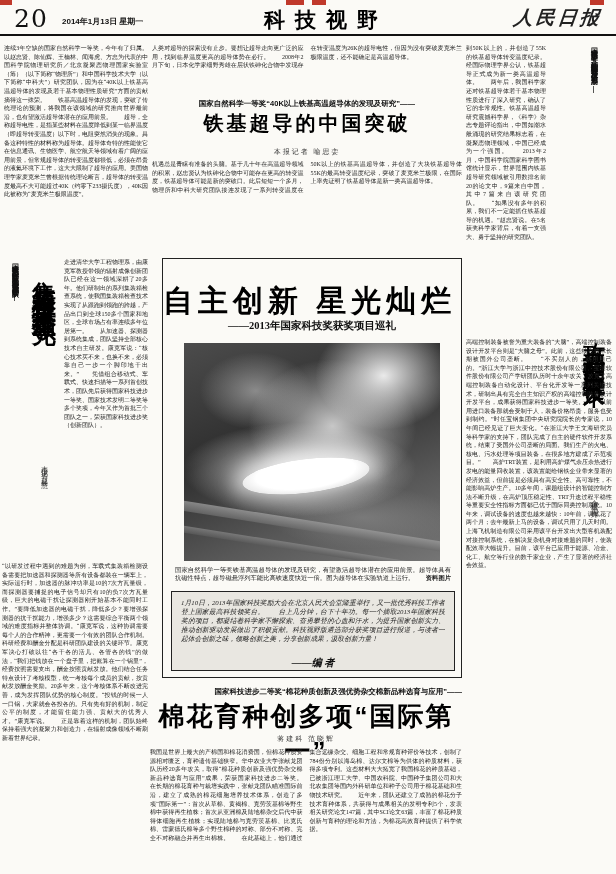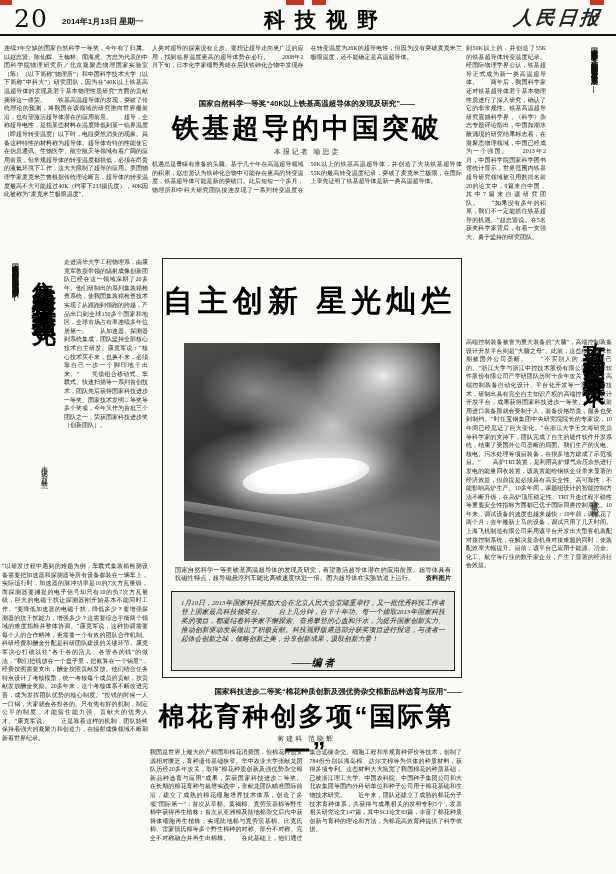--- a/index.html
+++ b/index.html
@@ -68,21 +68,21 @@
     <div class="masthead">人民日报</div>
     <div class="header-rule"></div>
   </div>
 
   <div class="bodytext" style="position:absolute;left:4px;top:44px;width:144px;height:212px;">连续3年空缺的国家自然科学一等奖，今年有了归属。以赵忠贤、陈仙辉、王楠林、闻海虎、方忠为代表的中国科学院物理研究所／北京凝聚态物理国家实验室（筹）（以下简称“物理所”）和中国科学技术大学（以下简称“中科大”）研究团队，因为在“40K以上铁基高温超导体的发现及若干基本物理性质研究”方面的贡献摘得这一殊荣。　　铁基高温超导体的发现，突破了传统理论的预测，将我国在该领域的研究推向世界最前沿，也有望激活超导体潜在的应用前景。　　超导，全称超导电性，是指某些材料在温度降低到某一临界温度（即超导转变温度）以下时，电阻突然消失的现象。具备这种特性的材料称为超导体。超导体奇特的性能使它在信息通讯、生物医学、航空航天等领域有着广阔的应用前景，但常规超导体的转变温度都很低，必须在昂贵的液氦环境下工作，这大大限制了超导的应用。美国物理学家麦克米兰曾根据传统理论断言，超导体的转变温度最高不大可能超过40K（约零下233摄氏度），40K因此被称为“麦克米兰极限温度”。</div>
 
   <div class="bodytext cols2" style="position:absolute;left:152px;top:44px;width:310px;height:50px;">人类对超导的探索没有止步。要想让超导走向更广泛的应用，找到临界温度更高的超导体势在必行。　　2008年2月下旬，日本化学家细野秀雄在层状铁砷化合物中发现存在转变温度为26K的超导电性，但因为没有突破麦克米兰极限温度，还不能确定是高温超导体。</div>
 
   <div class="kicker" style="position:absolute;left:152px;top:99px;width:310px;text-align:center;">国家自然科学一等奖“40K以上铁基高温超导体的发现及研究”——</div>
 
-  <div class="headline-h" style="position:absolute;left:152px;top:110px;width:310px;font-size:27px;letter-spacing:3px;">铁基超导的中国突破</div>
+  <div class="headline-h" style="position:absolute;left:152px;top:110px;width:310px;font-size:20px;letter-spacing:3px;">铁基超导的中国突破</div>
 
   <div class="byline" style="position:absolute;left:152px;top:147px;width:310px;">本报记者 喻思娈</div>
 
   <div class="bodytext cols2" style="position:absolute;left:152px;top:160px;width:310px;height:94px;">机遇总是青睐有准备的头脑。基于几十年在高温超导领域的积累，赵忠贤认为铁砷化合物中可能存在更高的转变温度，铁基超导体可能是新的突破口。此后短短一个多月，物理所和中科大研究团队接连发现了一系列转变温度在50K以上的铁基高温超导体，并创造了大块铁基超导体55K的最高转变温度纪录，突破了麦克米兰极限，在国际上率先证明了铁基超导体是新一类高温超导体。</div>
 
   <div class="bodytext" style="position:absolute;left:466px;top:44px;width:80px;height:288px;">到50K以上的，并创造了55K的铁基超导体转变温度纪录。经国际物理学界公认，铁基超导正式成为新一类高温超导体。　　两年后，我国科学家还对铁基超导体若干基本物理性质进行了深入研究，确认了它的非常规性。铁基高温超导研究震撼科学界，《科学》杂志专题评论指出，中国如潮水般涌现的研究结果标志着，在凝聚态物理领域，中国已经成为一个强国。　　2013年2月，中国科学院国家科学图书馆统计显示，世界范围内铁基超导研究领域被引用数排名前20的论文中，9篇来自中国，其中7篇来自该研究团队。　　“如果没有多年的积累，我们不一定能抓住铁基超导的机遇。”赵忠贤说。在5名获奖科学家背后，有着一支强大、勇于坚持的研究团队。</div>
 
   <div class="vblock" style="left:548px;top:42px;width:66px;height:560px;">
     <span class="v-kicker" style="height:250px;margin-left:2px;">国家科技进步一等奖“高端控制装备的设计开发平台研究与应用”——</span>
     <span class="v-headline" style="font-size:22px;letter-spacing:4px;margin-top:28px;margin-left:5px;margin-right:5px;">攻克高端控制装备关键技术</span>
@@ -96,20 +96,21 @@
     <span class="v-byline" style="margin-top:150px;">本报记者 赵展慧</span>
     <span class="v-kicker" style="height:300px;margin-left:3px;">国家科技进步奖（创新团队）获奖者清华大学辐射成像创新团队——</span>
   </div>
 
   <div class="bodytext" style="position:absolute;left:64px;top:258px;width:84px;height:300px;">走进清华大学工程物理系，由康克军教授带领的辐射成像创新团队已经在这一领域深耕了20多年。他们研制出的系列集装箱检查系统，使我国集装箱检查技术实现了从跟跑到领跑的跨越，产品出口到全球150多个国家和地区，全球市场占有率连续多年位居第一。　　从加速器、探测器到系统集成，团队坚持全部核心技术自主研发。康克军说：“核心技术买不来，也换不来，必须靠自己一步一个脚印地干出来。”　　凭借组合移动式、车载式、快速扫描等一系列首创技术，团队先后获得国家科技进步一等奖、国家技术发明二等奖等多个奖项，今年又作为首批三个团队之一，荣获国家科技进步奖（创新团队）。</div>
 
   <div class="bodytext" style="position:absolute;left:2px;top:562px;width:146px;height:308px;">“以研发过程中遇到的难题为例，车载式集装箱检测设备需要把加速器和探测器等所有设备都装在一辆车上，实际运行时，加速器的脉冲功率是10的7次方瓦量级，而探测器要捕捉的电子信号却只有10的负7次方瓦量级，巨大的电磁干扰让探测器刚开始基本不能同时工作。”要降低加速器的电磁干扰，降低多少？要增强探测器的抗干扰能力，增强多少？这需要综合平衡两个领域的难度指标并整体协调。“康克军说，这种协调需要每个人的合作精神，更需要一个有效的团队合作机制。　　科研经费和酬金分配是科研团队建设的关键环节。康克军决心打破以往“各干各的活儿、各管各的钱”的做法，“我们把钱放在一个盘子里，把账算在一个锅里”，经费按照需要支出，酬金按照贡献发放。他们结合任务特点设计了考核模型，统一考核每个成员的贡献，按贡献发放酬金奖励。20多年来，这个考核体系不断改进完善，成为发挥团队优势的核心制度。“投钱的时候一人一口锅，大家就会各投各的。只有先有好的机制，制定公平的制度，才能留住能力强、贡献大的优秀人才。”康克军说。　　正是靠着这样的机制，团队始终保持着强大的凝聚力和创造力，在辐射成像领域不断刷新着世界纪录。</div>
 
   <div class="feature">
     <div class="feature-title">自主创新  星光灿烂</div>
+    <div class="feature-subtitle">——2013年国家科技奖获奖项目巡礼</div>
 
     <div class="photo">
       <div class="rail"></div>
       <div class="rail2"></div>
       <div class="puck"></div>
     </div>
 
     <div class="photo-caption">
       <span>国家自然科学一等奖铁基高温超导体的发现及研究，有望激活超导体潜在的应用前景。超导体具有抗磁性特点，超导磁悬浮列车能比高铁速度快近一倍。图为超导体在实验轨道上运行。</span>
       <span class="caption-credit" style="float:right;">资料图片</span>

